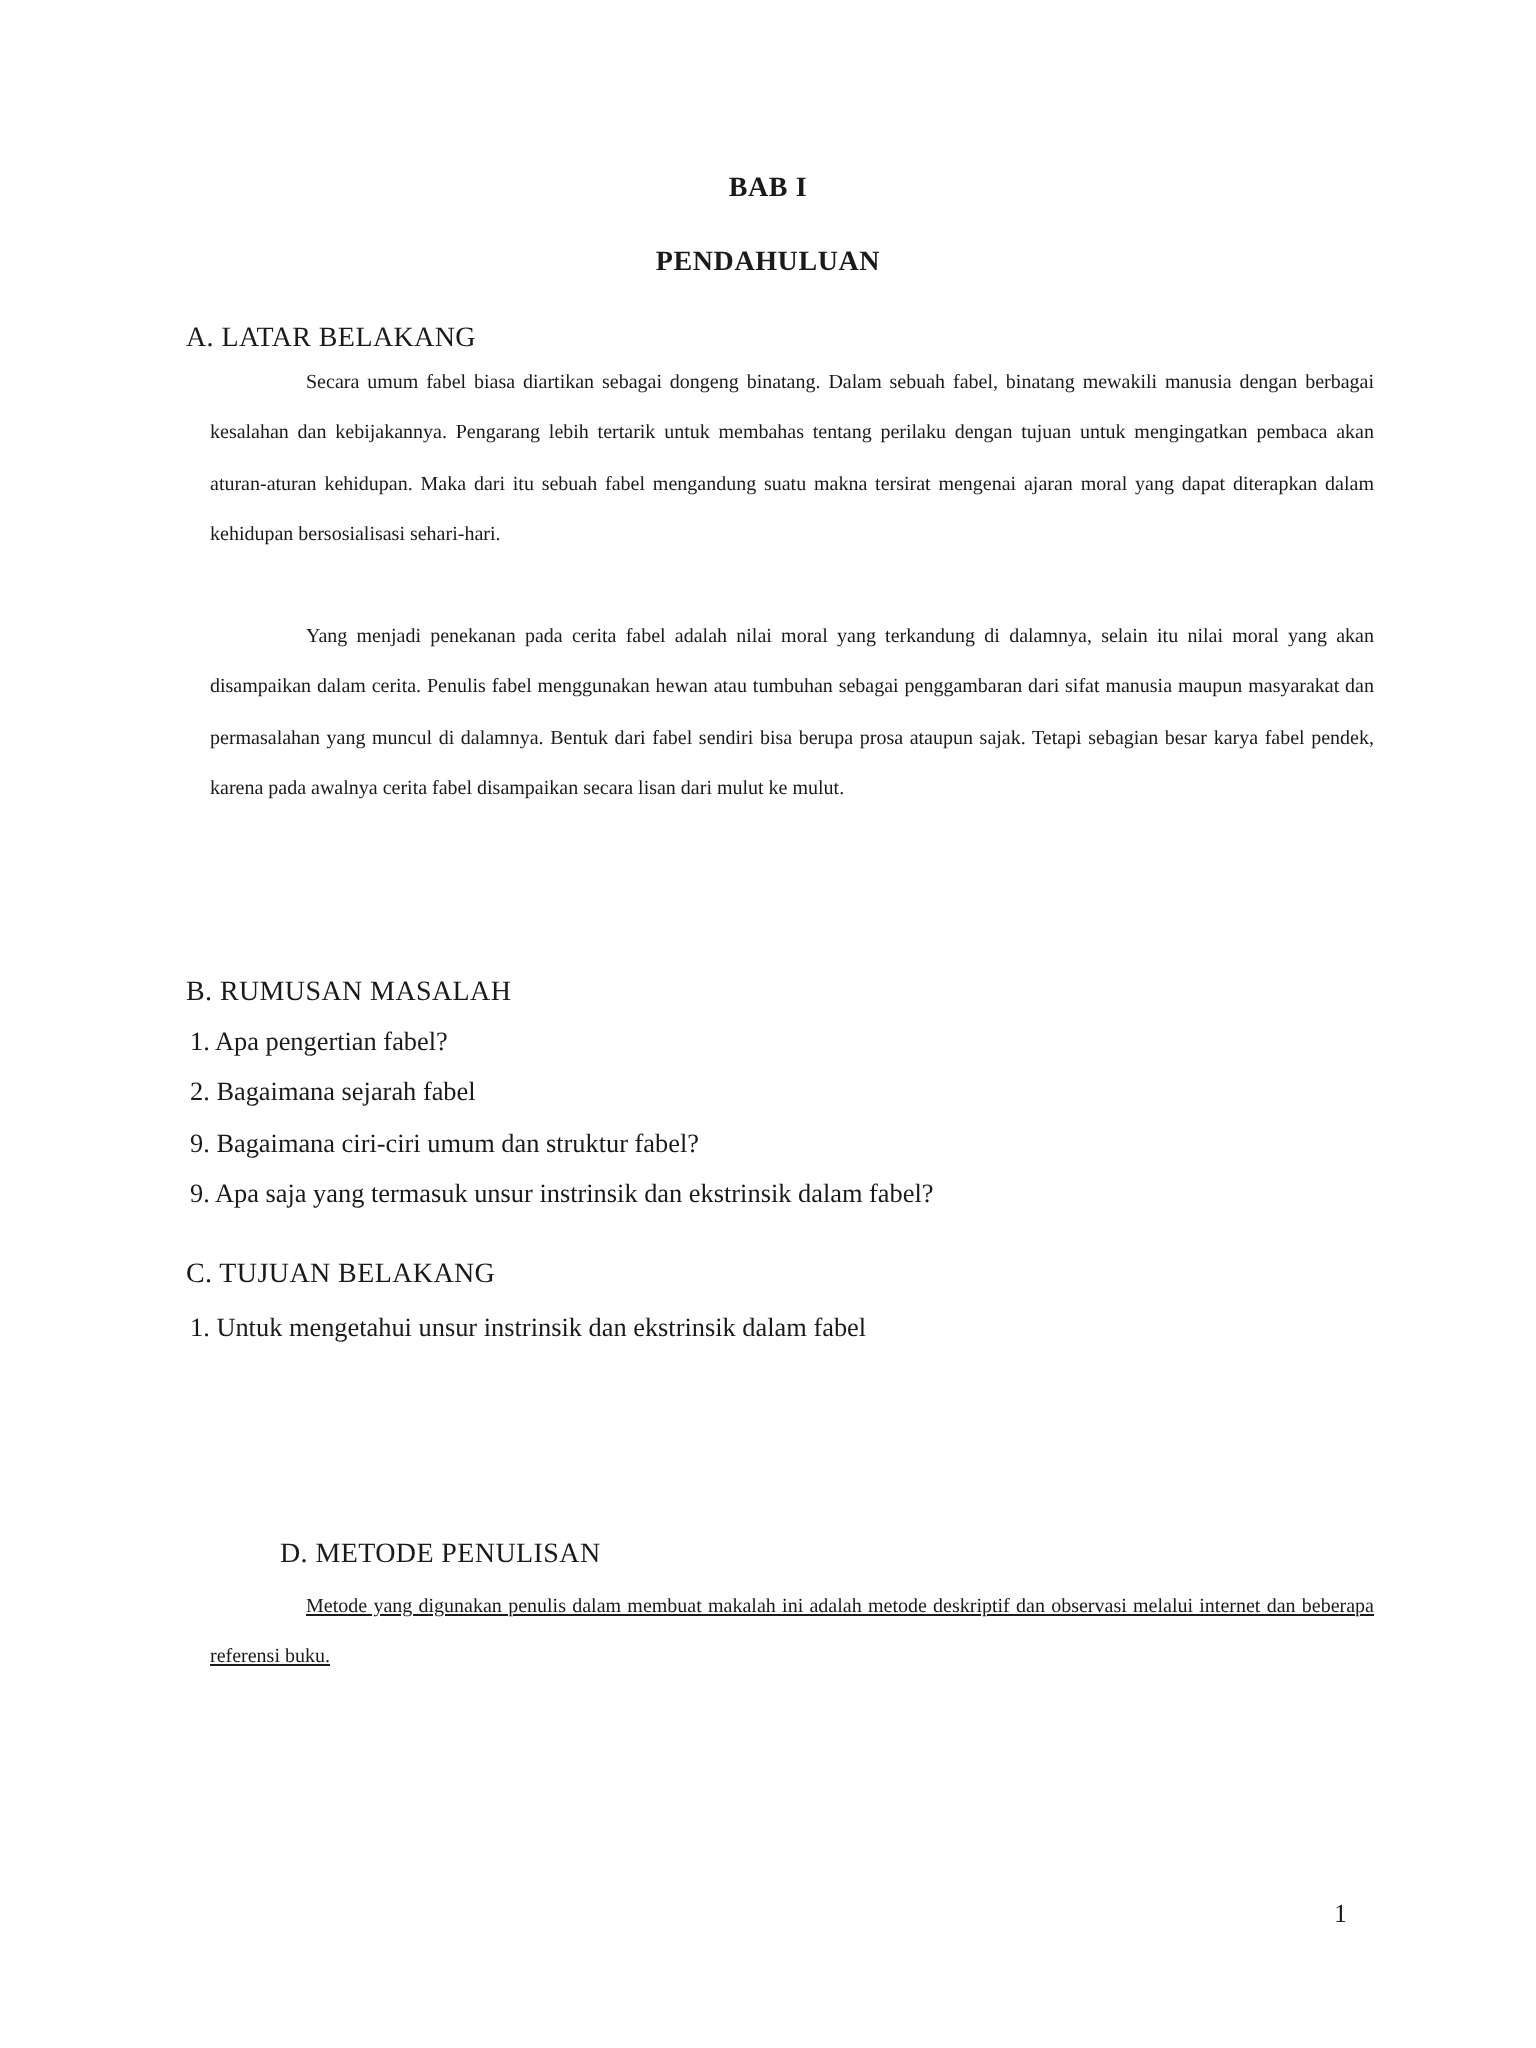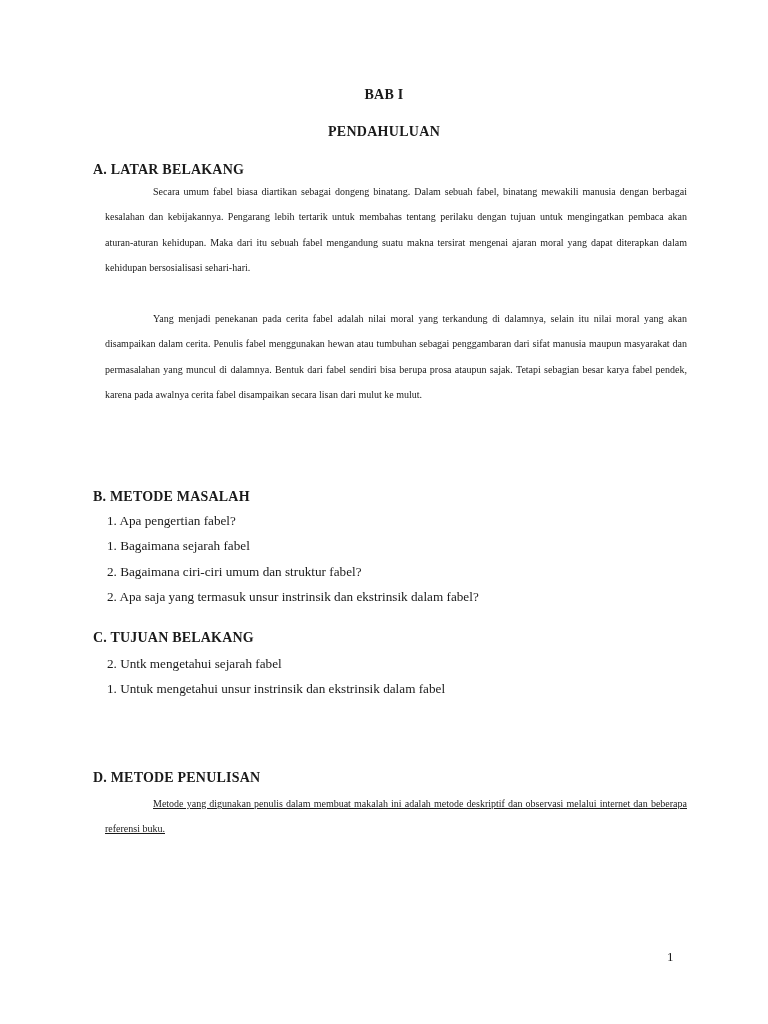--- a/index.html
+++ b/index.html
@@ -7,55 +7,54 @@
       width: 768px; height: 1024px; position: relative; overflow: hidden;
       font-family: "Liberation Serif", "DejaVu Serif", serif;
       color: #1a1a1a;
     }
     .page { position: absolute; left: 0; top: 0; width: 692px; height: 1024px; }
     .center-title {
       position: absolute; left: 0; width: 768px; text-align: center;
       font-weight: bold; font-size: 14px; letter-spacing: 0.3px;
     }
     .heading {
-      position: absolute; left: 93px; font-weight: bold; font-size: 14px; letter-spacing: 0.2px;
+      position: absolute; left: 93px; font-weight: normal; font-size: 14px; letter-spacing: 0.2px;
     }
     .para {
       position: absolute; left: 105px; width: 582px;
       font-size: 10px; line-height: 25.3px; text-align: justify;
       text-indent: 48px;
     }
     .para.last-left { text-align-last: left; }
-    .list { position: absolute; left: 107px; margin: 0; padding: 0; list-style: none; font-family: Liberation Serif, serif; }
+    .list { position: absolute; left: 95px; margin: 0; padding: 0; list-style: none; font-family: Liberation Serif, serif; }
     .list li { font-size: 13.2px; line-height: 25.3px; height: 25.3px; white-space: nowrap; }
     .page-number { position: absolute; left: 667px; top: 949px; font-size: 13px; }
   </style>
 </head>
 <body>
 
 <div class="page">
 
   <div class="center-title" style="top:87px;">BAB I</div>
   <div class="center-title" style="top:112px;margin-top:12px;">PENDAHULUAN</div>
 
   <div class="heading" style="top:162px;">A. LATAR BELAKANG</div>
   <p class="para last-left" style="top:179px; margin:0;">Secara umum fabel biasa diartikan sebagai dongeng binatang. Dalam sebuah fabel, binatang mewakili manusia dengan berbagai kesalahan dan kebijakannya. Pengarang lebih tertarik untuk membahas tentang perilaku dengan tujuan untuk mengingatkan pembaca akan aturan-aturan kehidupan. Maka dari itu sebuah fabel mengandung suatu makna tersirat mengenai ajaran moral yang dapat diterapkan dalam kehidupan bersosialisasi sehari-hari.</p>
   <p class="para last-left" style="top:306px; margin:0;">Yang menjadi penekanan pada cerita fabel adalah nilai moral yang terkandung di dalamnya, selain itu nilai moral yang akan disampaikan dalam cerita. Penulis fabel menggunakan hewan atau tumbuhan sebagai penggambaran dari sifat manusia maupun masyarakat dan permasalahan yang muncul di dalamnya. Bentuk dari fabel sendiri bisa berupa prosa ataupun sajak. Tetapi sebagian besar karya fabel pendek, karena pada awalnya cerita fabel disampaikan secara lisan dari mulut ke mulut.</p>
 
-  <div class="heading" style="top:489px;">B. METODE MASALAH</div>
+  <div class="heading" style="top:489px;">B. RUMUSAN MASALAH</div>
   <ul class="list" style="top:508px;">
     <li>1. Apa pengertian fabel?</li>
-    <li>1. Bagaimana sejarah fabel</li>
-    <li>2. Bagaimana ciri-ciri umum dan struktur fabel?</li>
-    <li>2. Apa saja yang termasuk unsur instrinsik dan ekstrinsik dalam fabel?</li>
+    <li>2. Bagaimana sejarah fabel</li>
+    <li>9. Bagaimana ciri-ciri umum dan struktur fabel?</li>
+    <li>9. Apa saja yang termasuk unsur instrinsik dan ekstrinsik dalam fabel?</li>
   </ul>
 
   <div class="heading" style="top:630px;">C. TUJUAN BELAKANG</div>
   <ul class="list" style="top:651px;">
-    <li>2. Untk mengetahui sejarah fabel</li>
     <li>1. Untuk mengetahui unsur instrinsik dan ekstrinsik dalam fabel</li>
   </ul>
 
-  <div class="heading" style="top:770px;">D. METODE PENULISAN</div>
+  <div class="heading" style="top:770px;margin-left:47px;">D. METODE PENULISAN</div>
   <p class="para last-left" style="top:791px; margin:0;text-decoration:underline;">Metode yang digunakan penulis dalam membuat makalah ini adalah metode deskriptif dan observasi melalui internet dan beberapa referensi buku.</p>
 
   <div class="page-number">1</div>
 </div>
 
 </body></html>

